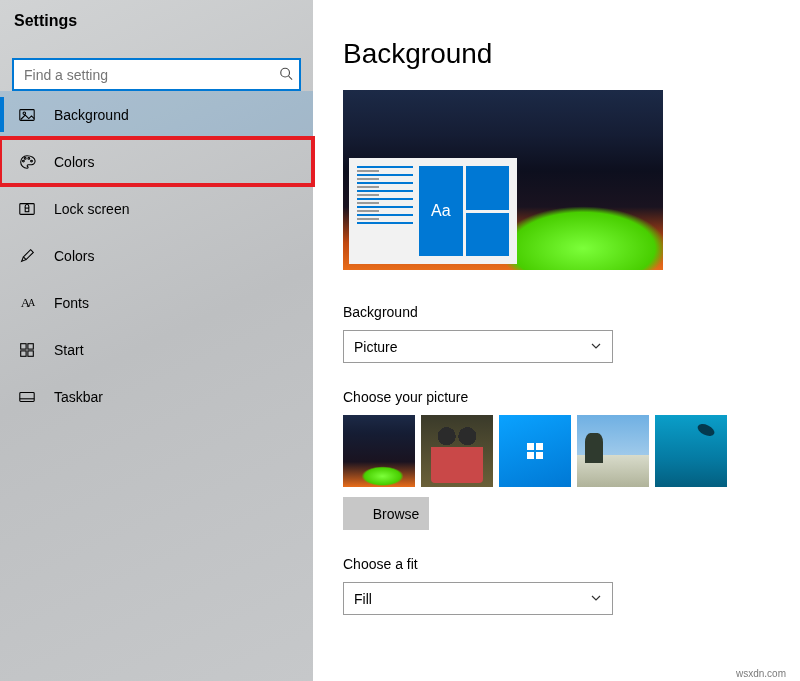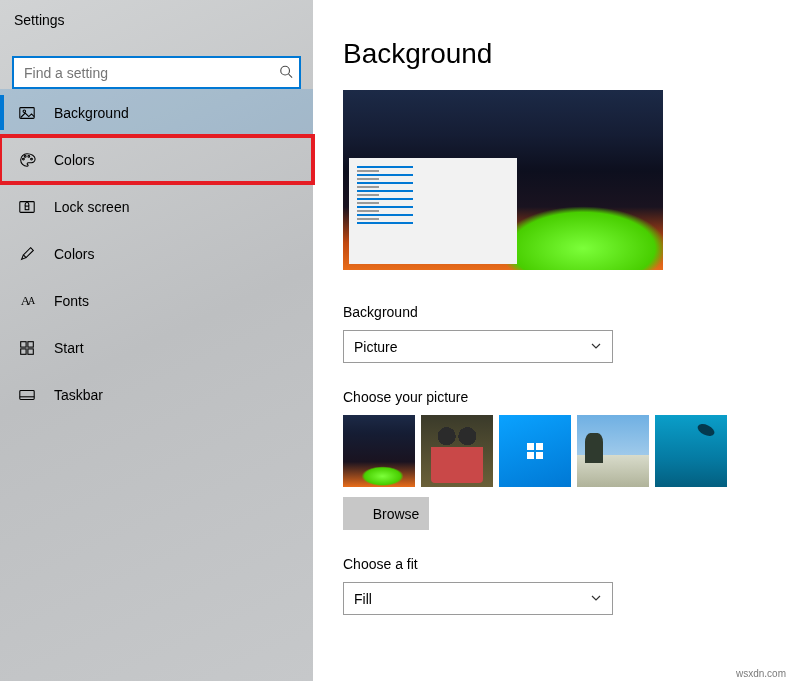--- a/index.html
+++ b/index.html
@@ -15,22 +15,22 @@
   }
 
   
   .sidebar {
     width: 313px;
     height: 100%;
     background: linear-gradient(155deg, #d1d3d4 0%, #bdbfc1 50%, #c6c8ca 100%);
     padding-top: 6px;
   }
   .app-title {
-    font-size: 14px;
-    font-weight: 400;
+    font-size: 16px;
+    font-weight: 700;
     padding: 6px 14px 18px 14px;
   }
   .home-btn {
     display: flex;
     align-items: center;
     height: 40px;
     padding: 0 18px;
     gap: 18px;
     cursor: pointer;
     font-size: 14px;
@@ -365,20 +365,25 @@
         <div class="pv-bar"></div>
           <div class="pv-bar short"></div>
         <div class="pv-bar"></div>
           <div class="pv-bar short"></div>
         <div class="pv-bar"></div>
           <div class="pv-bar short"></div>
         <div class="pv-bar"></div>
           <div class="pv-bar short"></div>
         <div class="pv-bar"></div>
       </div>
+      <div class="pv-tiles">
+        <div class="pv-tile big">Aa</div>
+        <div class="pv-tile"></div>
+        <div class="pv-tile"></div>
+      </div>
     </div>
   </div>
 
   <div class="field-label">Background</div>
   <div class="select">
     <span>Picture</span>
     <span>
       <svg viewBox="0 0 12 12" fill="none" stroke="#000" stroke-width="1.2">
           <path d="M2 4l4 4 4-4"></path>
         </svg>

